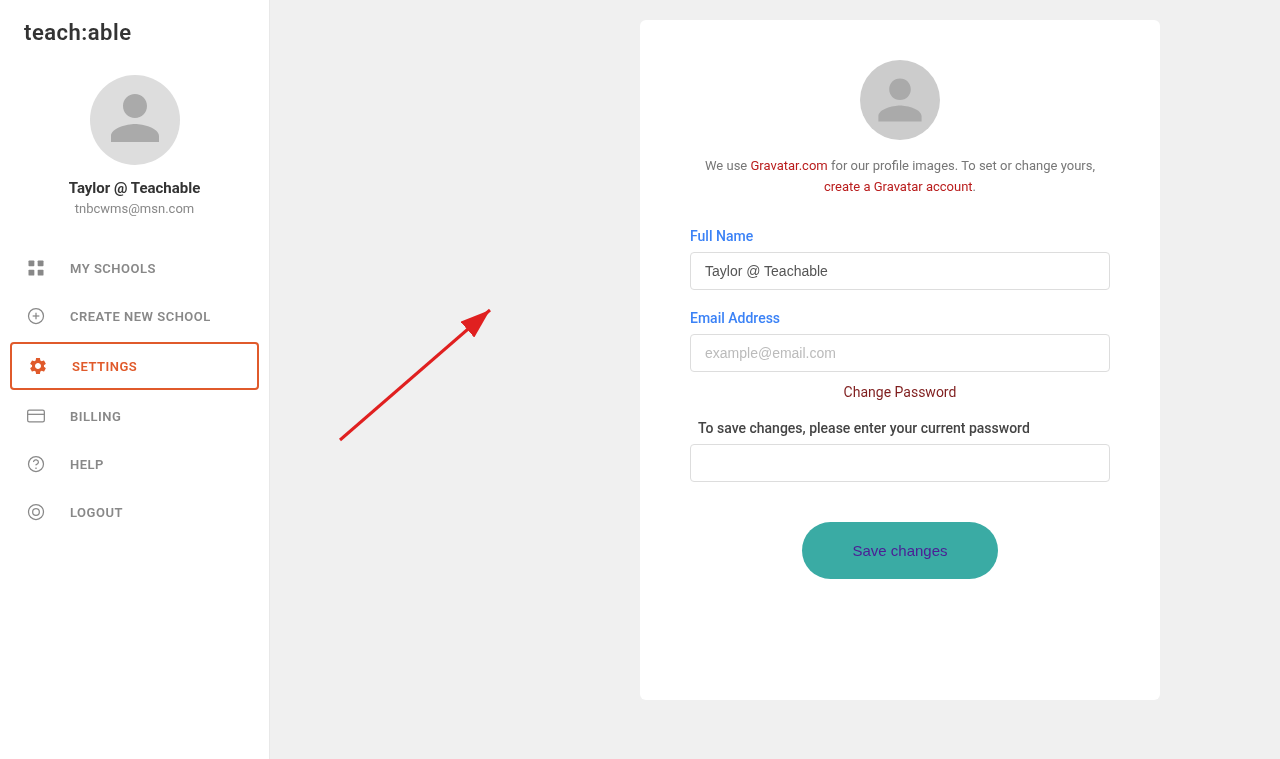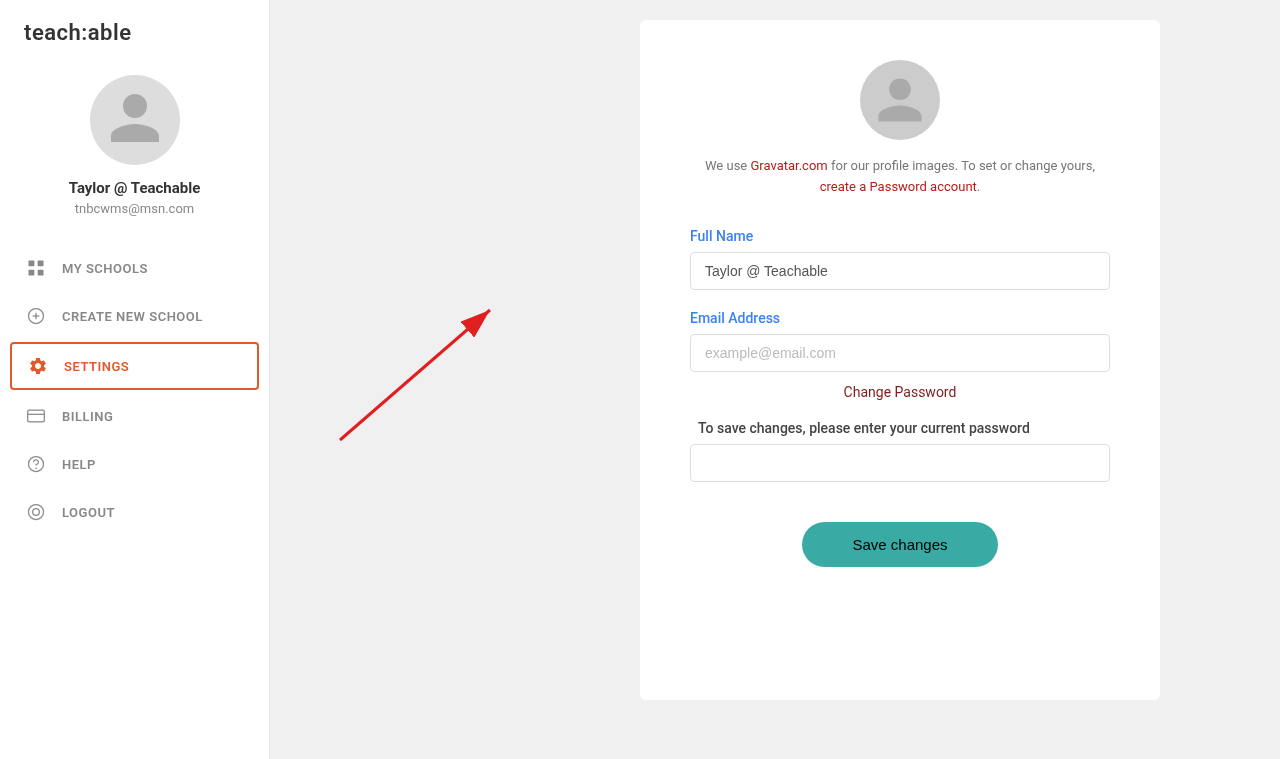--- a/index.html
+++ b/index.html
@@ -75,21 +75,21 @@
       align-items: center;
       padding: 12px 16px;
       cursor: pointer;
       border-radius: 4px;
       margin-bottom: 4px;
       color: #888;
       font-size: 13px;
       font-weight: 600;
       letter-spacing: 0.5px;
       text-transform: uppercase;
-      gap: 16px;
+      gap: 24px;
     }
 
     .nav-item.active {
       color: #e05a2b;
       border: 2px solid #e05a2b;
       border-radius: 4px;
     }
 
     .nav-item svg {
       width: 20px;
@@ -202,24 +202,24 @@
       font-size: 14px;
       color: #444;
       margin-bottom: 8px;
       font-weight: 500;
       display: block;
       margin-left: 8px;
     }
 
     .save-button {
       background: #3aaba4;
-      color: #000000;
+      color: #4c1d95;
       border: none;
       border-radius: 30px;
-      padding: 14px 50px;
+      padding: 20px 50px;
       font-size: 15px;
       font-weight: 500;
       cursor: pointer;
       margin-top: 20px;
     }
 
     
     .arrow-svg {
       position: absolute;
       top: 280px;
@@ -317,21 +317,21 @@
 <div class="main-content">
   <div class="settings-card">
 
     <div class="profile-avatar-large">
       <svg viewBox="0 0 24 24">
         <path d="M12 12c2.7 0 4.8-2.1 4.8-4.8S14.7 2.4 12 2.4 7.2 4.5 7.2 7.2 9.3 12 12 12zm0 2.4c-3.2 0-9.6 1.6-9.6 4.8v2.4h19.2v-2.4c0-3.2-6.4-4.8-9.6-4.8z"></path>
       </svg>
     </div>
 
     <p class="gravatar-text">
-      <span>We use </span><a href="#">Gravatar.com</a><span> for our profile images. To set or change yours, </span><a href="#">create a Password account</a><span>.</span>
+      <span>We use </span><a href="#">Gravatar.com</a><span> for our profile images. To set or change yours, </span><a href="#">create a Gravatar account</a><span>.</span>
     </p>
 
     <div class="form-group">
       <label class="form-label">Full Name</label>
       <input class="form-input" type="text" value="Taylor @ Teachable" style="">
     </div>
 
     <div class="form-group">
       <label class="form-label">Email Address</label>
       <input class="form-input" type="email" placeholder="example@email.com" style="">

